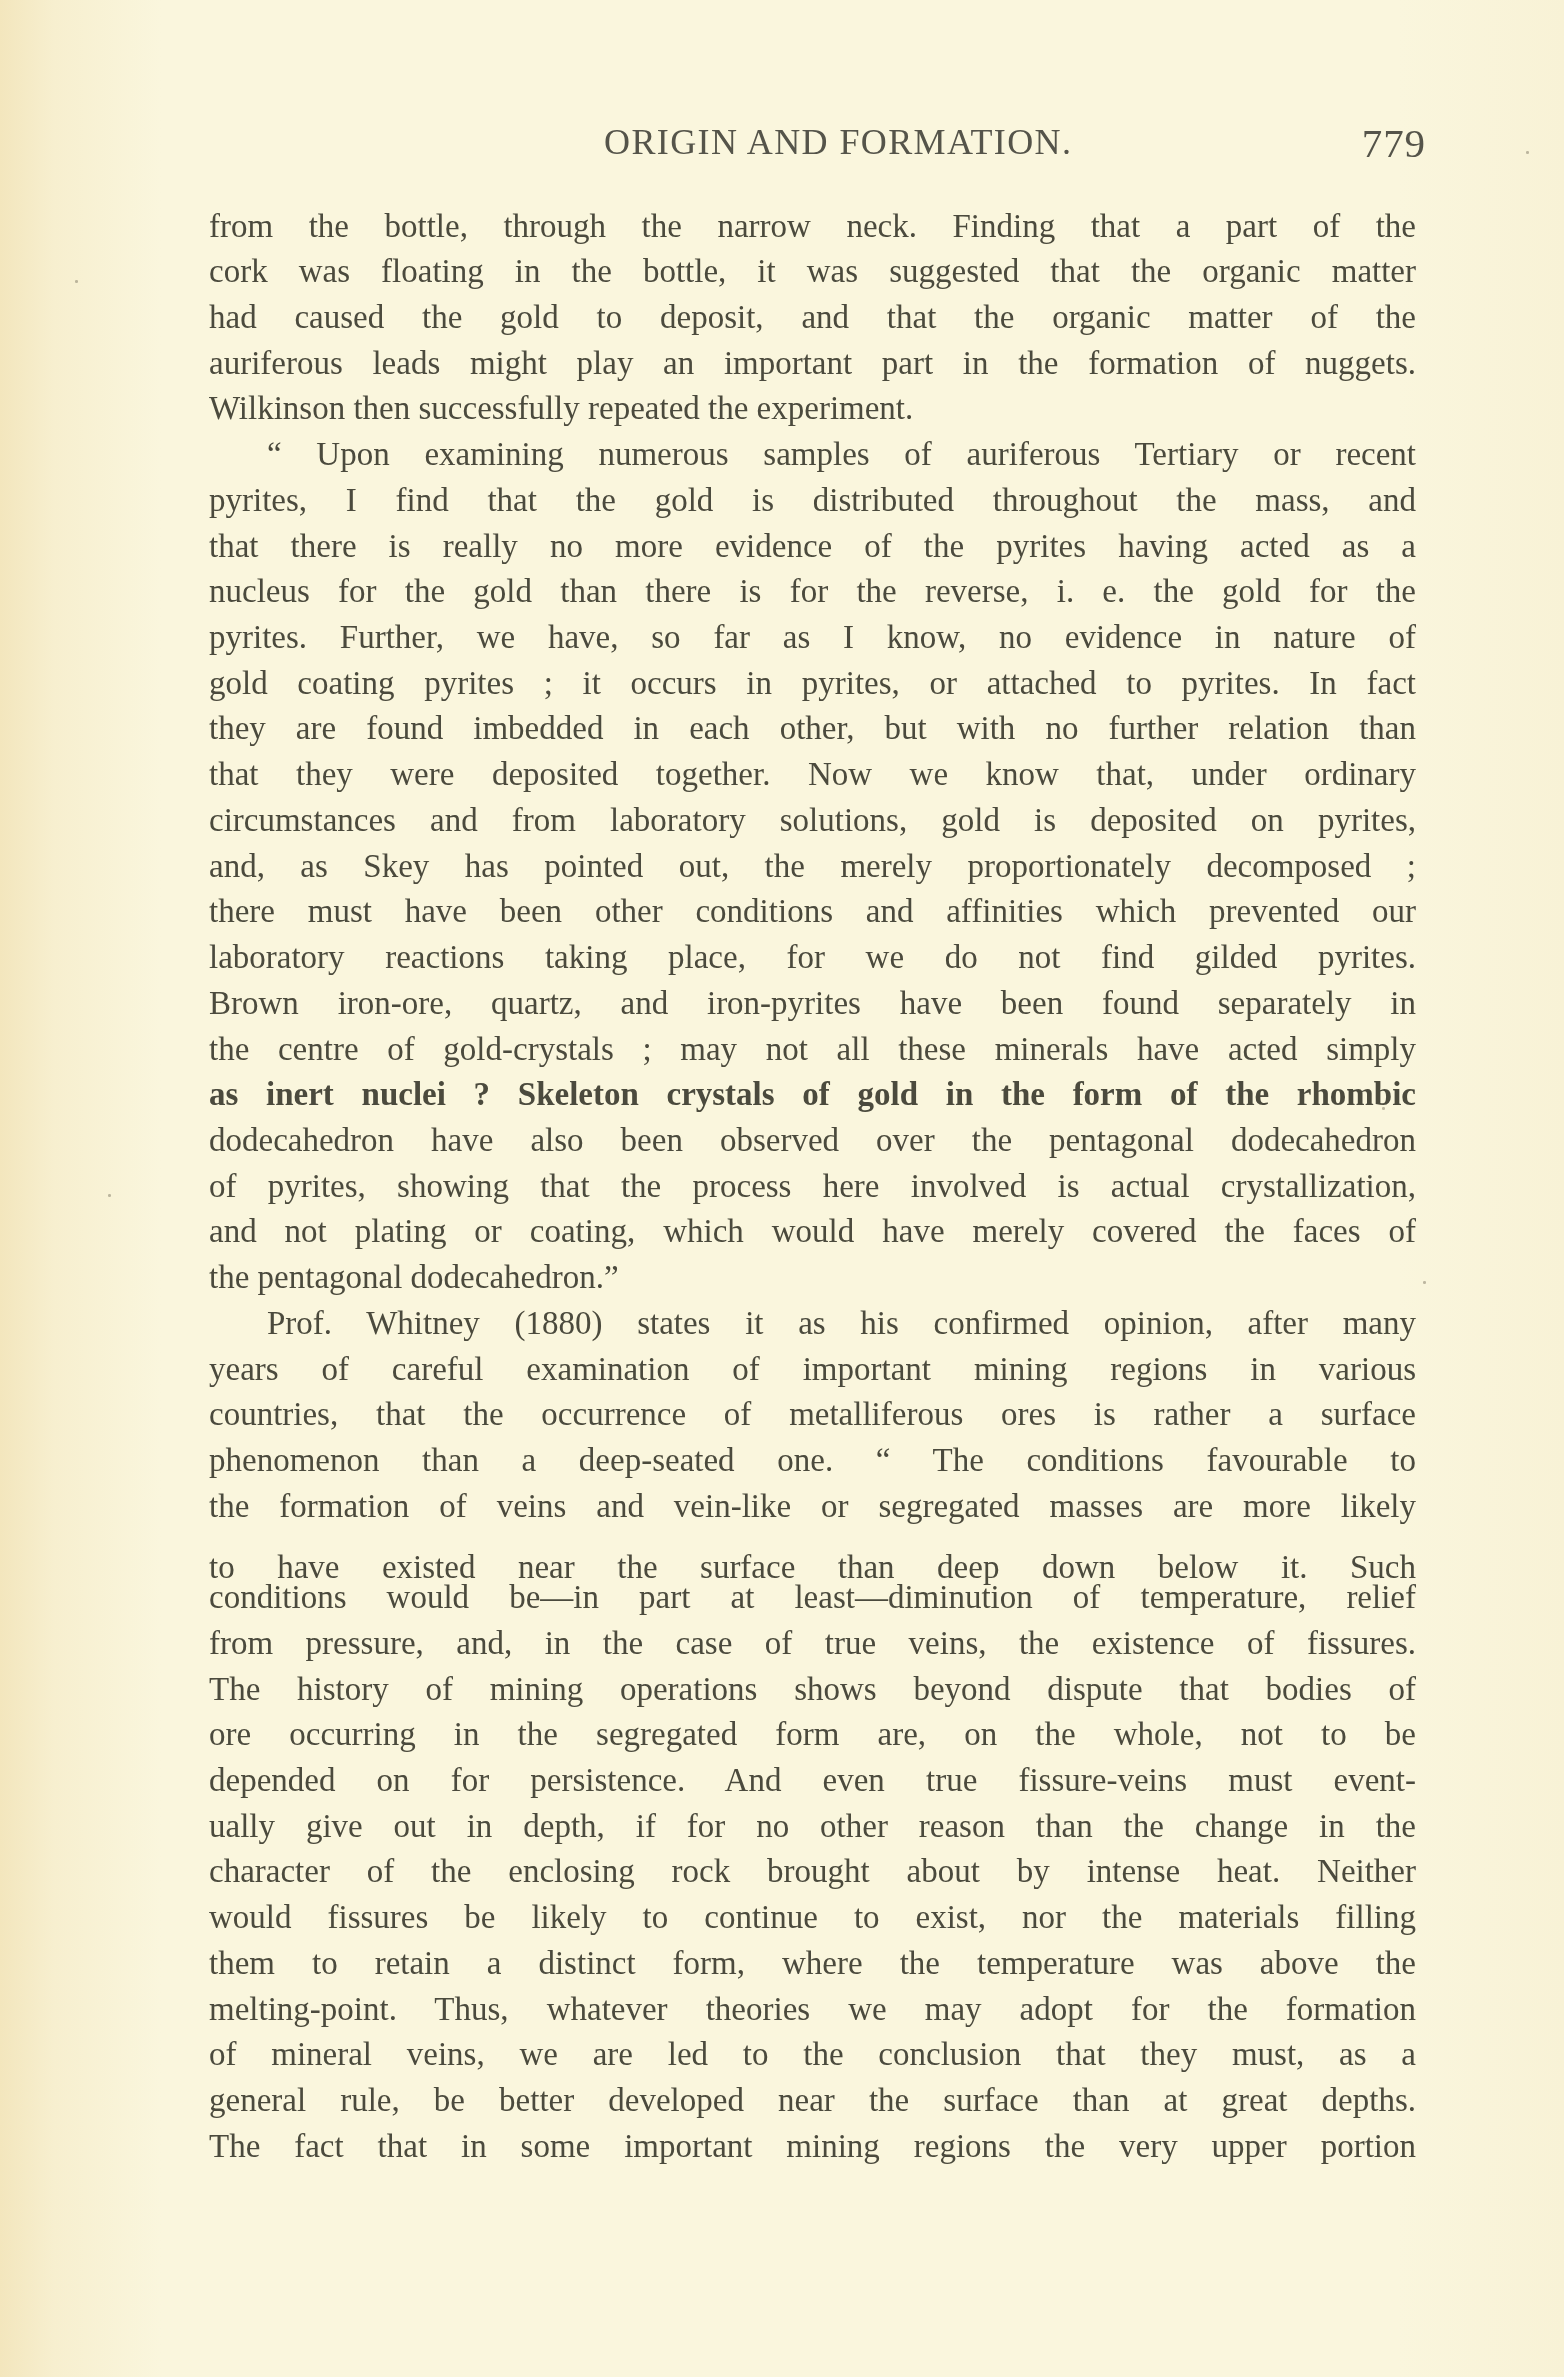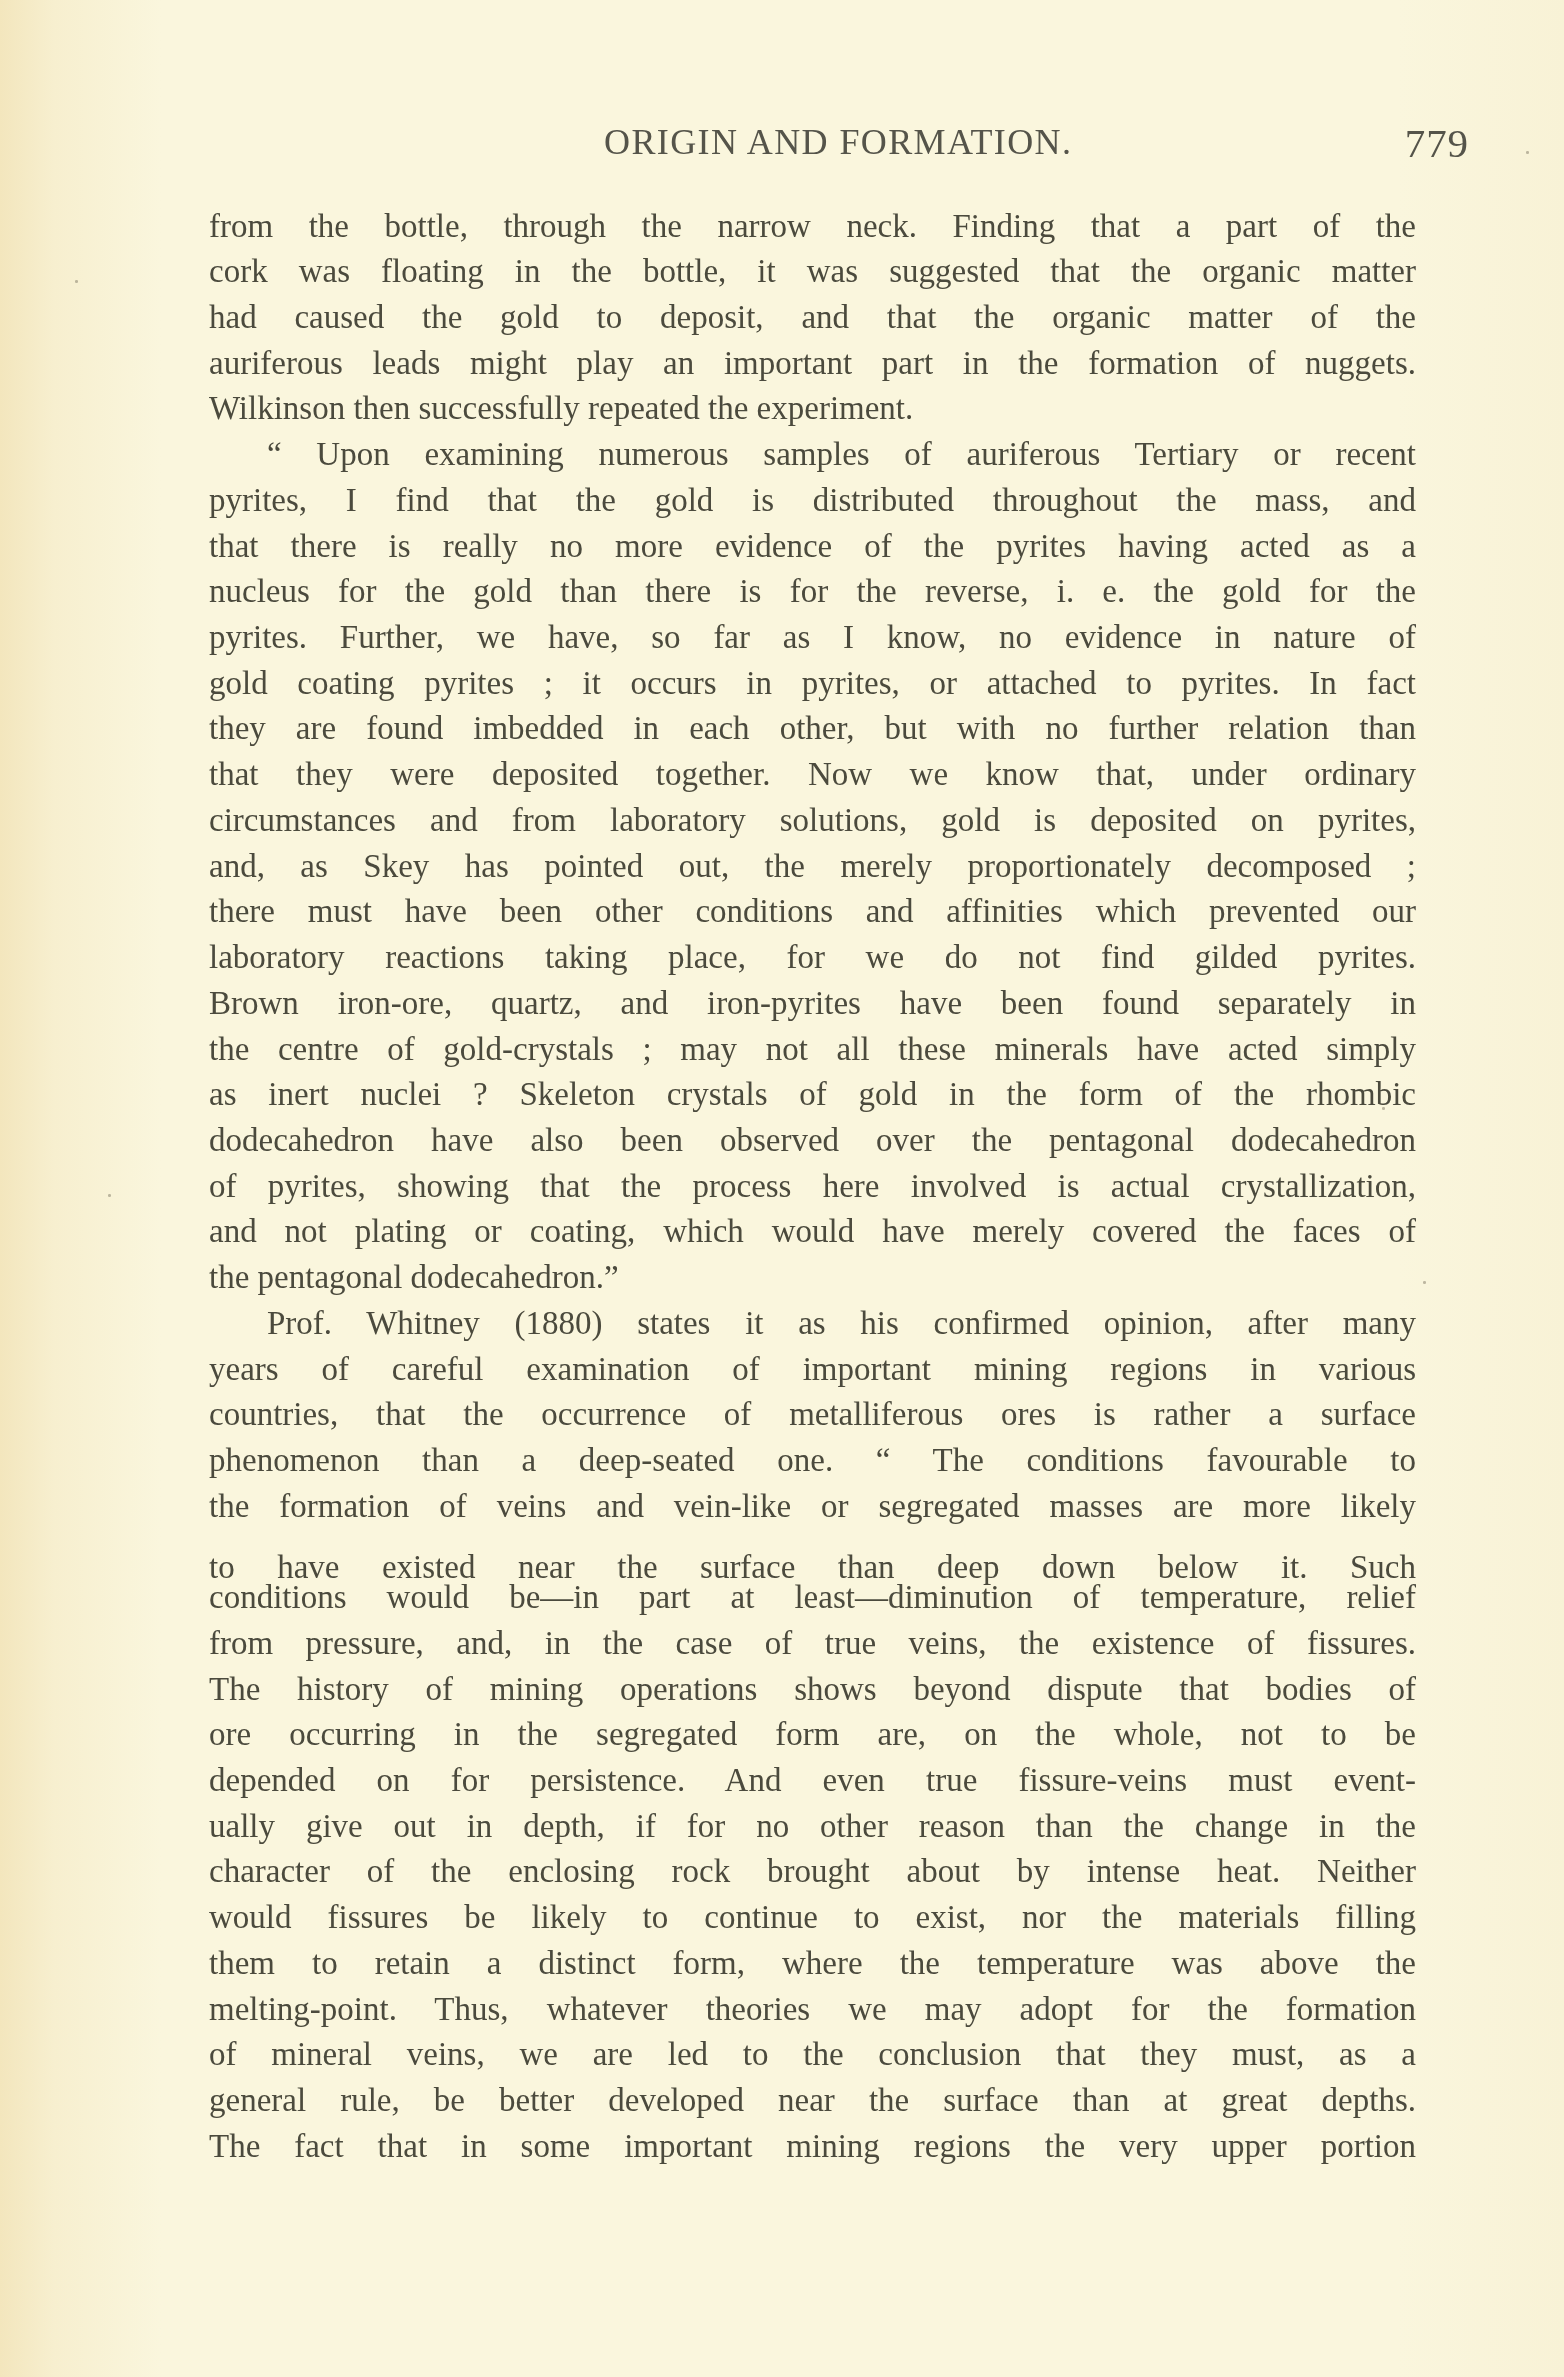--- a/index.html
+++ b/index.html
@@ -24,21 +24,21 @@
       left: 604px;
       font-size: 36px;
       letter-spacing: 1.4px;
       line-height: 36px;
       color: #55544a;
       white-space: nowrap;
     }
     .page-number {
       position: absolute;
       top: 118px;
-      left: 1402px;
+      left: 1359px;
       width: 67px;
       text-align: right;
       font-size: 41px;
       line-height: 50px;
       color: #55544a;
       letter-spacing: 0.9px;
     }
     .text-block {
       position: absolute;
       left: 209px;
@@ -94,21 +94,21 @@
       <div class="line" style="top: 614px;">pyrites.  Further, we have, so far as I know, no evidence in nature of</div>
       <div class="line" style="top: 660px;">gold coating pyrites ; it occurs in pyrites, or attached to pyrites.  In fact</div>
       <div class="line" style="top: 705px;">they are found imbedded in each other, but with no further relation than</div>
       <div class="line" style="top: 751px;">that they were deposited together.  Now we know that, under ordinary</div>
       <div class="line" style="top: 797px;">circumstances and from laboratory solutions, gold is deposited on pyrites,</div>
       <div class="line" style="top: 843px;">and, as Skey has pointed out, the merely proportionately decomposed ;</div>
       <div class="line" style="top: 888px;">there must have been other conditions and affinities which prevented our</div>
       <div class="line" style="top: 934px;">laboratory reactions taking place, for we do not find gilded pyrites.</div>
       <div class="line" style="top: 980px;">Brown iron-ore, quartz, and iron-pyrites have been found separately in</div>
       <div class="line" style="top: 1026px;">the centre of gold-crystals ; may not all these minerals have acted simply</div>
-      <div class="line" style="top: 1071px;">as inert nuclei ?  Skeleton crystals of gold in the form of the rhombic</div>
+      <div class="line" style="top: 1071px; font-weight: bold;">as inert nuclei ?  Skeleton crystals of gold in the form of the rhombic</div>
       <div class="line" style="top: 1117px;">dodecahedron have also been observed over the pentagonal dodecahedron</div>
       <div class="line" style="top: 1163px;">of pyrites, showing that the process here involved is actual crystallization,</div>
       <div class="line" style="top: 1208px;">and not plating or coating, which would have merely covered the faces of</div>
       <div class="line last" style="top: 1254px;">the pentagonal dodecahedron.”</div>
       <div class="line indent" style="top: 1300px;">Prof. Whitney (1880) states it as his confirmed opinion, after many</div>
       <div class="line" style="top: 1346px;">years of careful examination of important mining regions in various</div>
       <div class="line" style="top: 1391px;">countries, that the occurrence of metalliferous ores is rather a surface</div>
       <div class="line" style="top: 1437px;">phenomenon than a deep-seated one.  “ The conditions favourable to</div>
       <div class="line" style="top: 1483px;">the formation of veins and vein-like or segregated masses are more likely</div>
       <div class="line" style="top: 1528px; margin-top: 16px;">to have existed near the surface than deep down below it.  Such</div>

